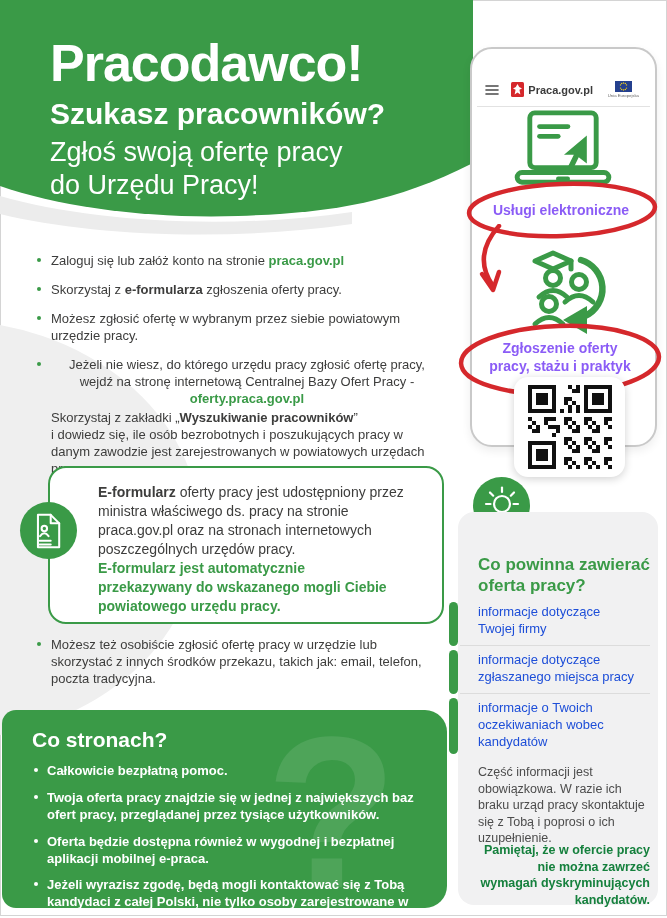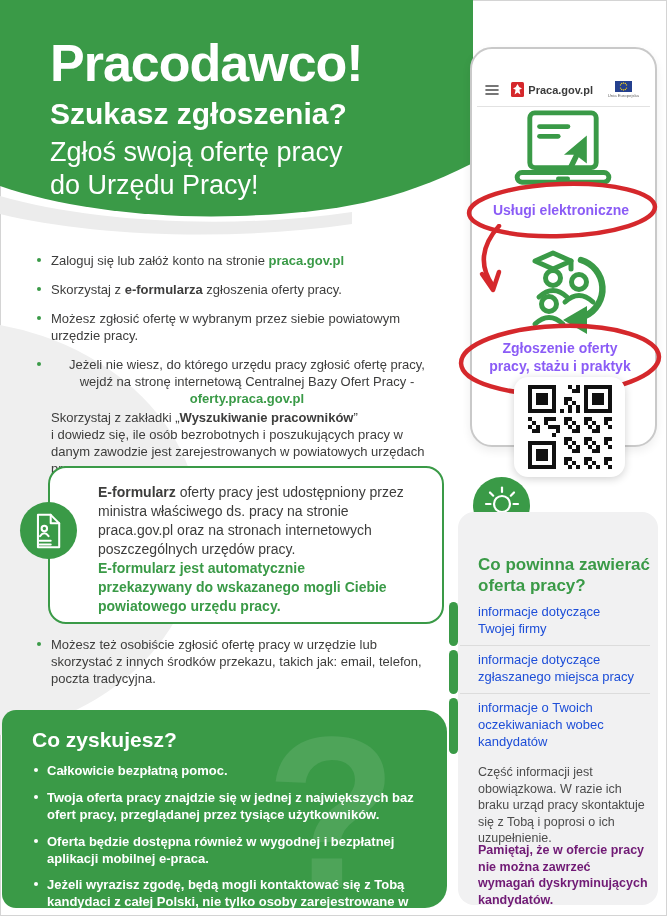--- a/index.html
+++ b/index.html
@@ -51,36 +51,36 @@
   .qr-card{left:514px;top:377px;width:111px;height:100px;background:#fff;border-radius:14px;
     box-shadow:0 2px 8px rgba(0,0,0,0.18);display:flex;align-items:center;justify-content:center;}
   .bulb-circle{left:473px;top:477px;width:57px;height:57px;}
   
   .panel{left:458px;top:512px;width:200px;height:393px;background:#f1f1f2;border-radius:16px;}
   .panel-heading{position:absolute;left:20px;top:42px;font-size:17px;font-weight:bold;color:#3a9a47;line-height:1.25;margin:0;}
   .req-item{position:absolute;left:20px;width:162px;font-size:13px;line-height:1.3;color:#1d4ed8;}
   .req-bar{position:absolute;left:-9px;width:9px;border-radius:4.5px;background:#3a9a47;}
   .req-divider{position:absolute;left:2px;width:190px;height:1px;background:#dcdcdc;}
   .req-note{position:absolute;left:20px;width:172px;font-size:12.5px;line-height:1.32;color:#4c4c4c;}
-  .req-note.bold{font-weight:bold;color:#701a75;}
+  .req-note.bold{font-weight:bold;color:#15803d;text-align:right;}
 </style>
 </head>
 <body>
 
 <div class="page">
 
   <svg class="abs" style="left:0;top:0;" width="667" height="918" aria-hidden="true">
     <ellipse cx="-55" cy="530" rx="255" ry="210" fill="#efefef"></ellipse>
     <path d="M0,196 C90,222 230,230 352,212 L352,224 C230,242 90,236 0,214 Z" fill="#ececec"></path>
     <path d="M0,0 H473 V163 C390,205 325,213 238,216 C150,219 60,207 0,186 Z" fill="#3a9a47"></path>
   </svg>
 
   <div class="abs hero-text">
     <h1 class="hero-title">Pracodawco!</h1>
-    <h2 class="hero-subtitle">Szukasz zgłoszenia?</h2>
+    <h2 class="hero-subtitle">Szukasz pracowników?</h2>
     <div class="hero-tagline">
       <span class="block">Zgłoś swoją ofertę pracy</span>
       <span class="block">do Urzędu Pracy!</span>
     </div>
   </div>
 
   <div class="abs intro">
     <div class="bullet-item">
       <span class="bullet-dot"></span>
       <span>Zaloguj się lub załóż konto na stronie </span><span class="link">praca.gov.pl</span>
@@ -126,21 +126,21 @@
 
   <div class="abs extra-bullet">
     <div class="bullet-item">
       <span class="bullet-dot"></span>
       <span>Możesz też osobiście zgłosić ofertę pracy w urzędzie lub skorzystać z innych środków przekazu, takich jak: email, telefon, poczta tradycyjna.</span>
     </div>
   </div>
 
   <div class="abs benefits">
     <div class="benefits-watermark">?</div>
-    <h3 class="benefits-title">Co zyskujesz?</h3>
+    <h3 class="benefits-title">Co stronach?</h3>
     <div class="bullet-item">
       <span class="bullet-dot"></span>
       <span>Całkowicie bezpłatną pomoc.</span>
     </div>
     <div class="bullet-item">
       <span class="bullet-dot"></span>
       <span>Twoja oferta pracy znajdzie się w jednej z największych baz ofert pracy, przeglądanej przez tysiące użytkowników.</span>
     </div>
     <div class="bullet-item">
       <span class="bullet-dot"></span>

